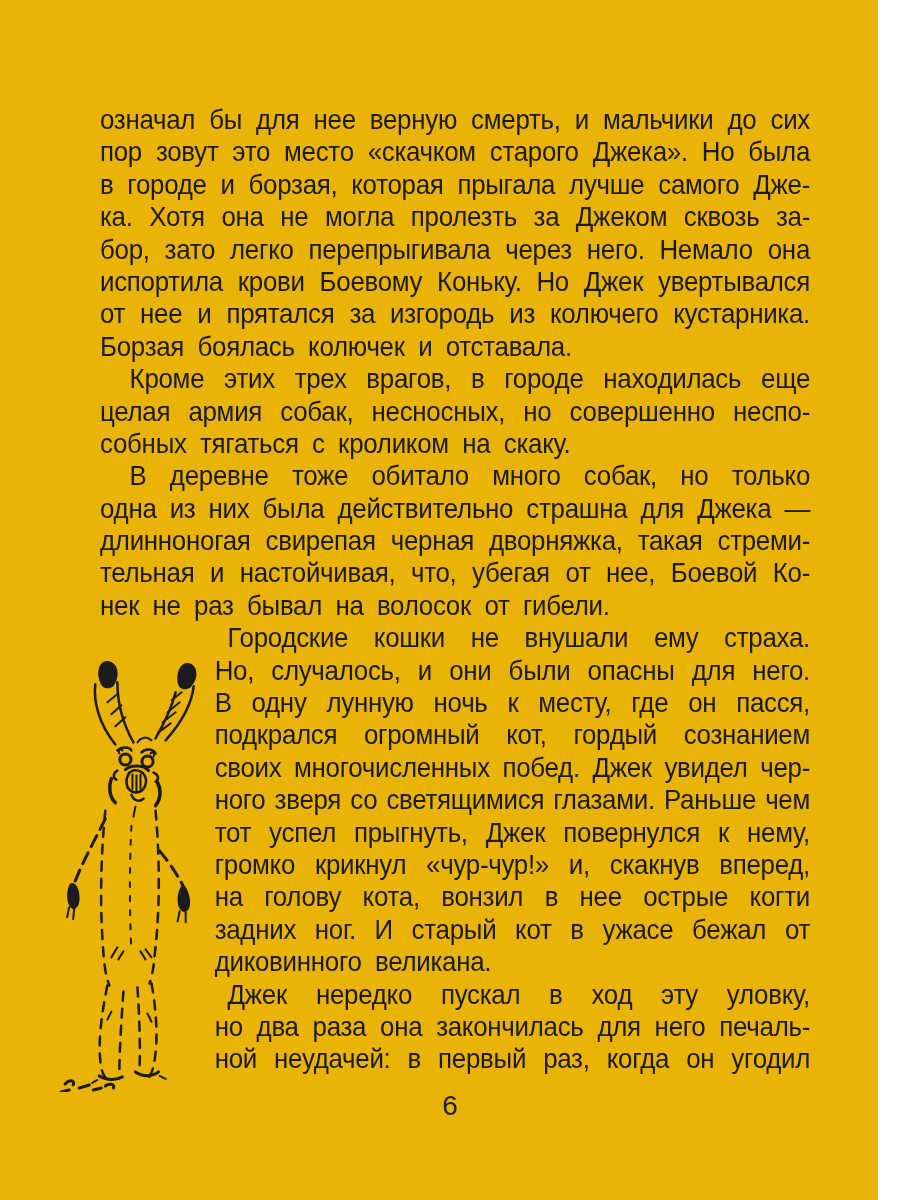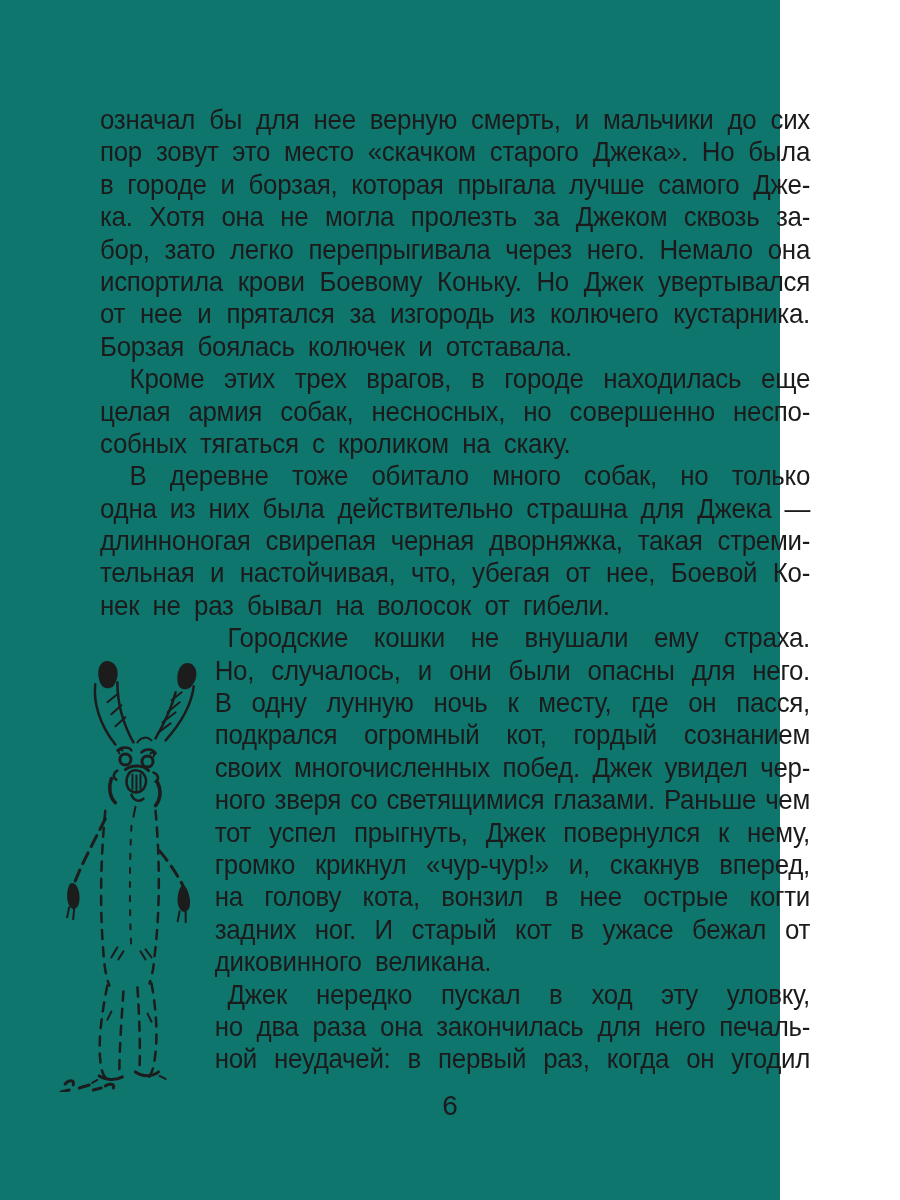--- a/index.html
+++ b/index.html
@@ -5,22 +5,22 @@
   html, body { margin: 0; padding: 0; }
   body {
     width: 900px; height: 1200px;
     background: #ffffff;
     font-family: "Liberation Sans", sans-serif;
     color: #1b1b1b;
     overflow: hidden;
   }
   .page {
     position: relative;
-    width: 780px; height: 1200px;
-    background: #0f766e;
+    width: 878px; height: 1200px;
+    background: #eab308;
   }
   .text-block {
     position: absolute;
     left: 100px; top: 104px;
     width: 768px;
     transform: scaleX(0.9245);
     transform-origin: 0 0;
     font-size: 28px;
     letter-spacing: -0.3px;
     color: #1b1b1b;

